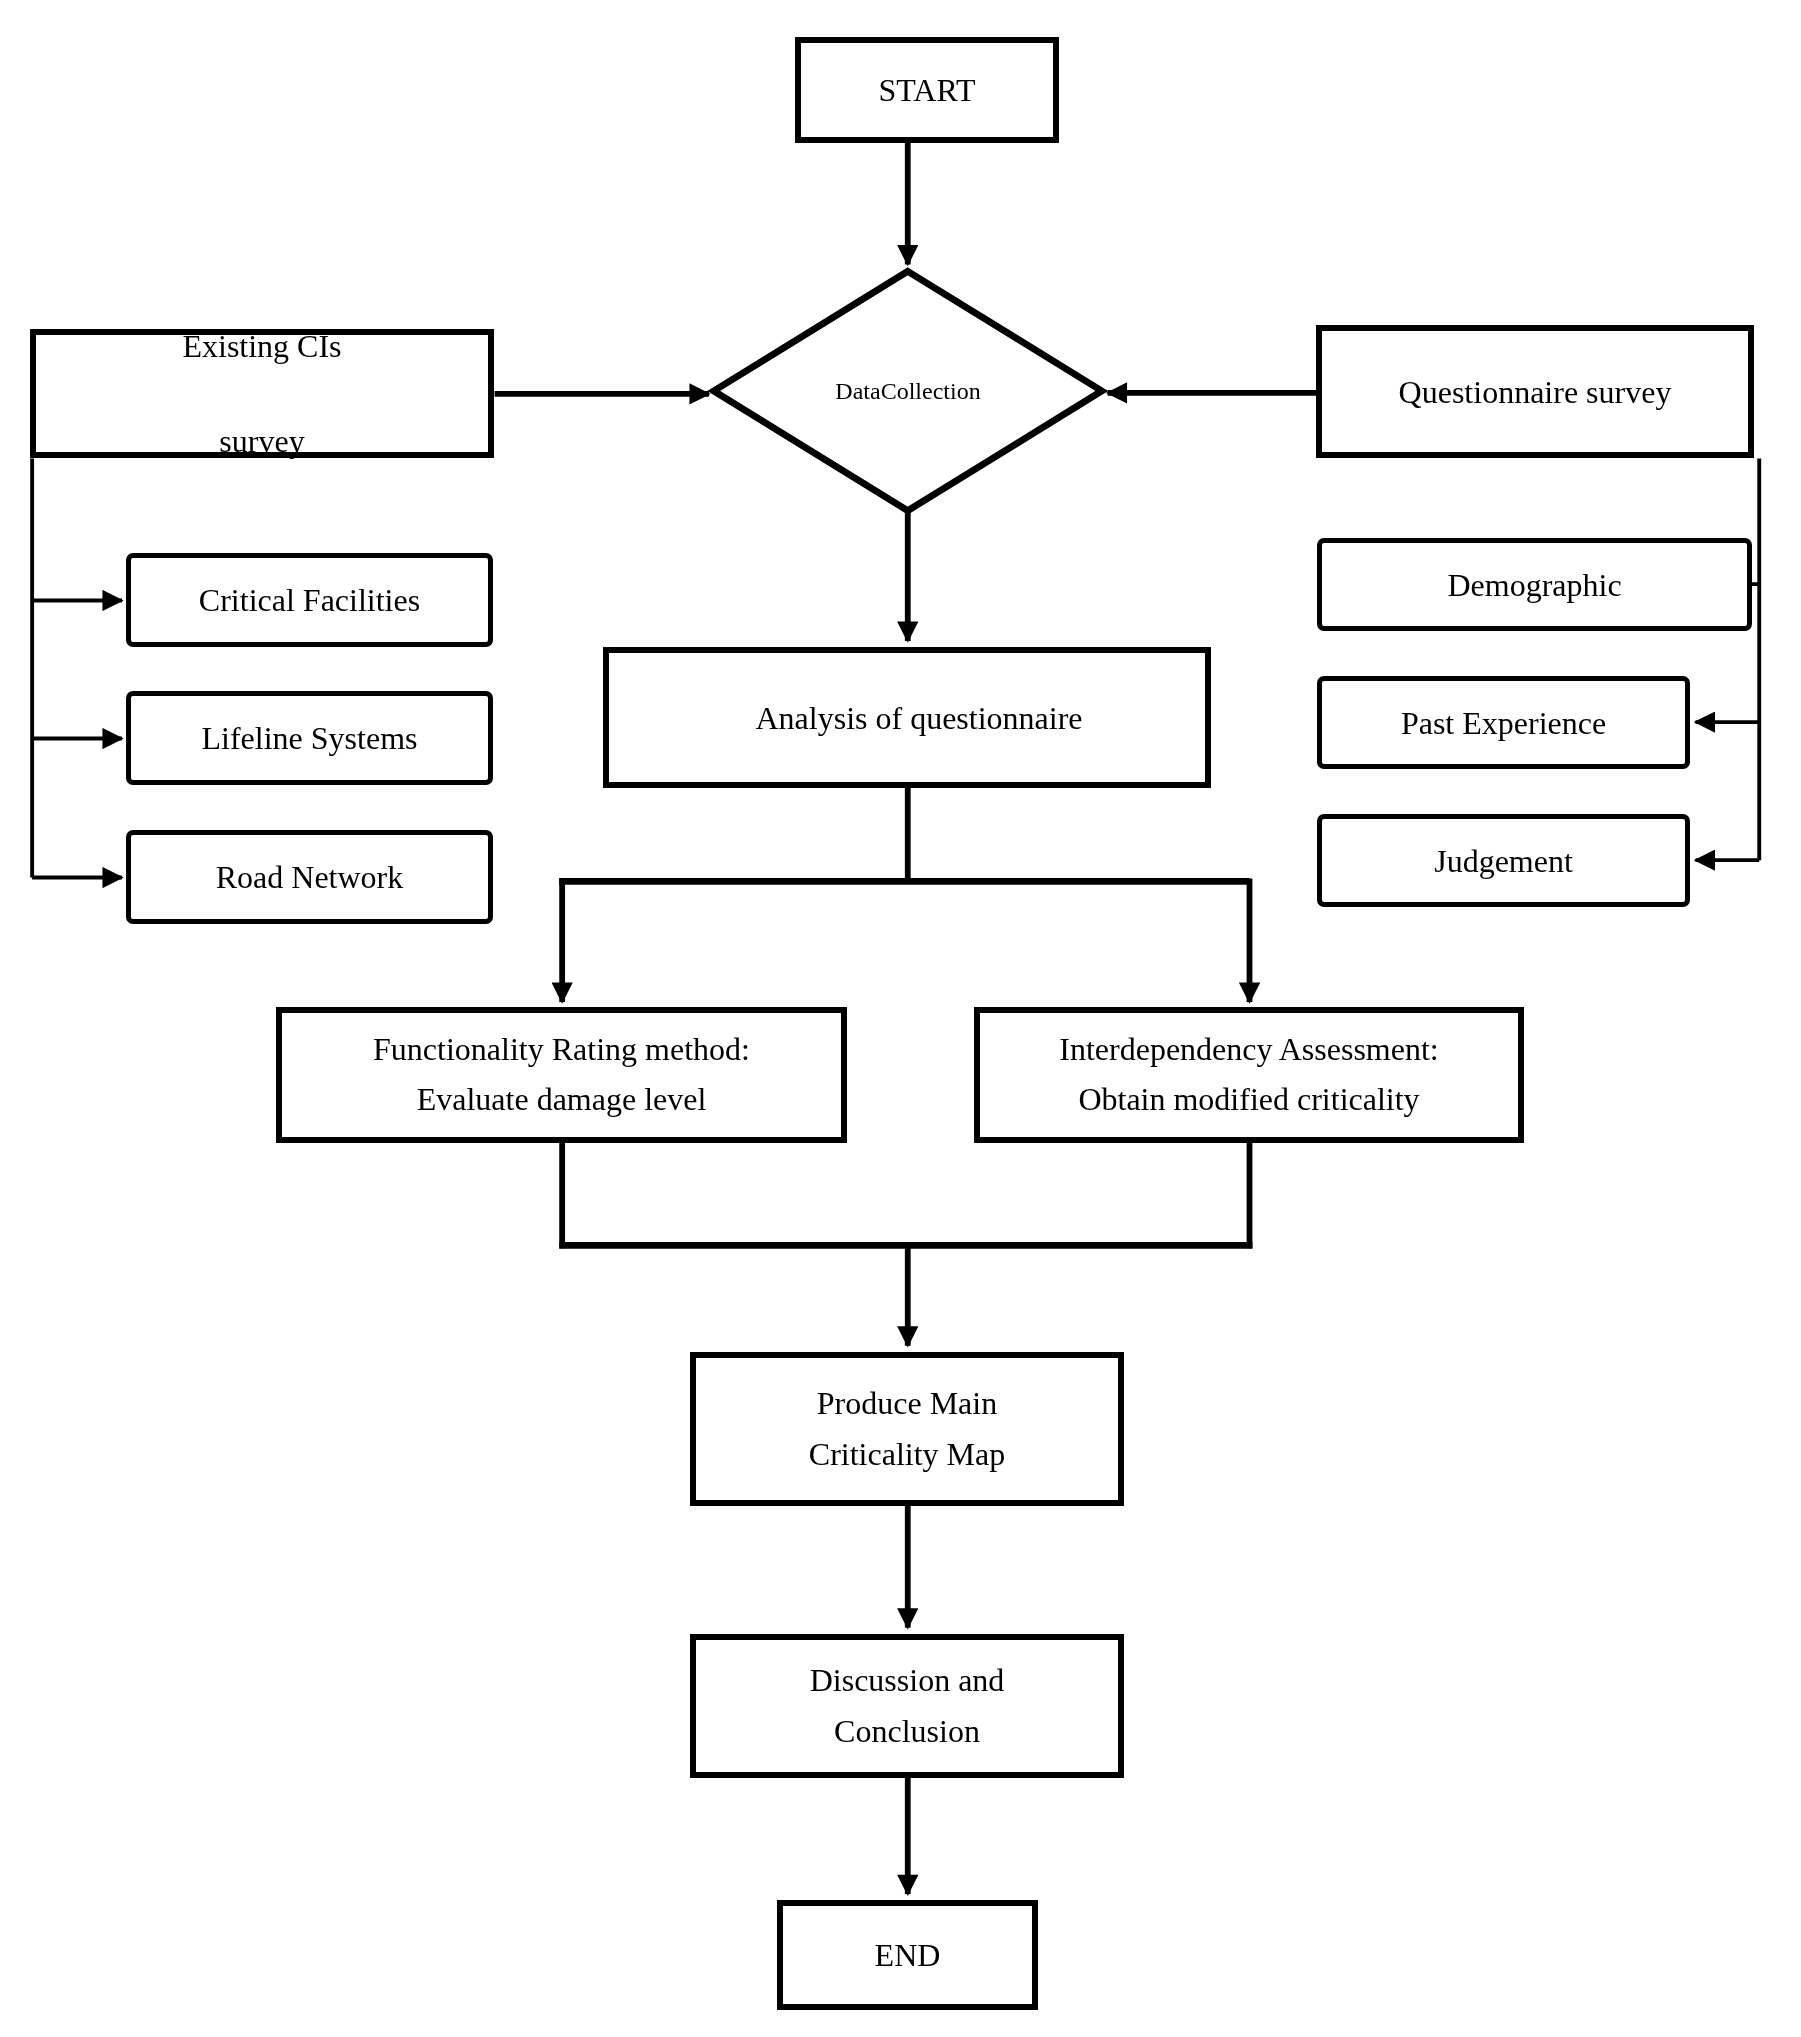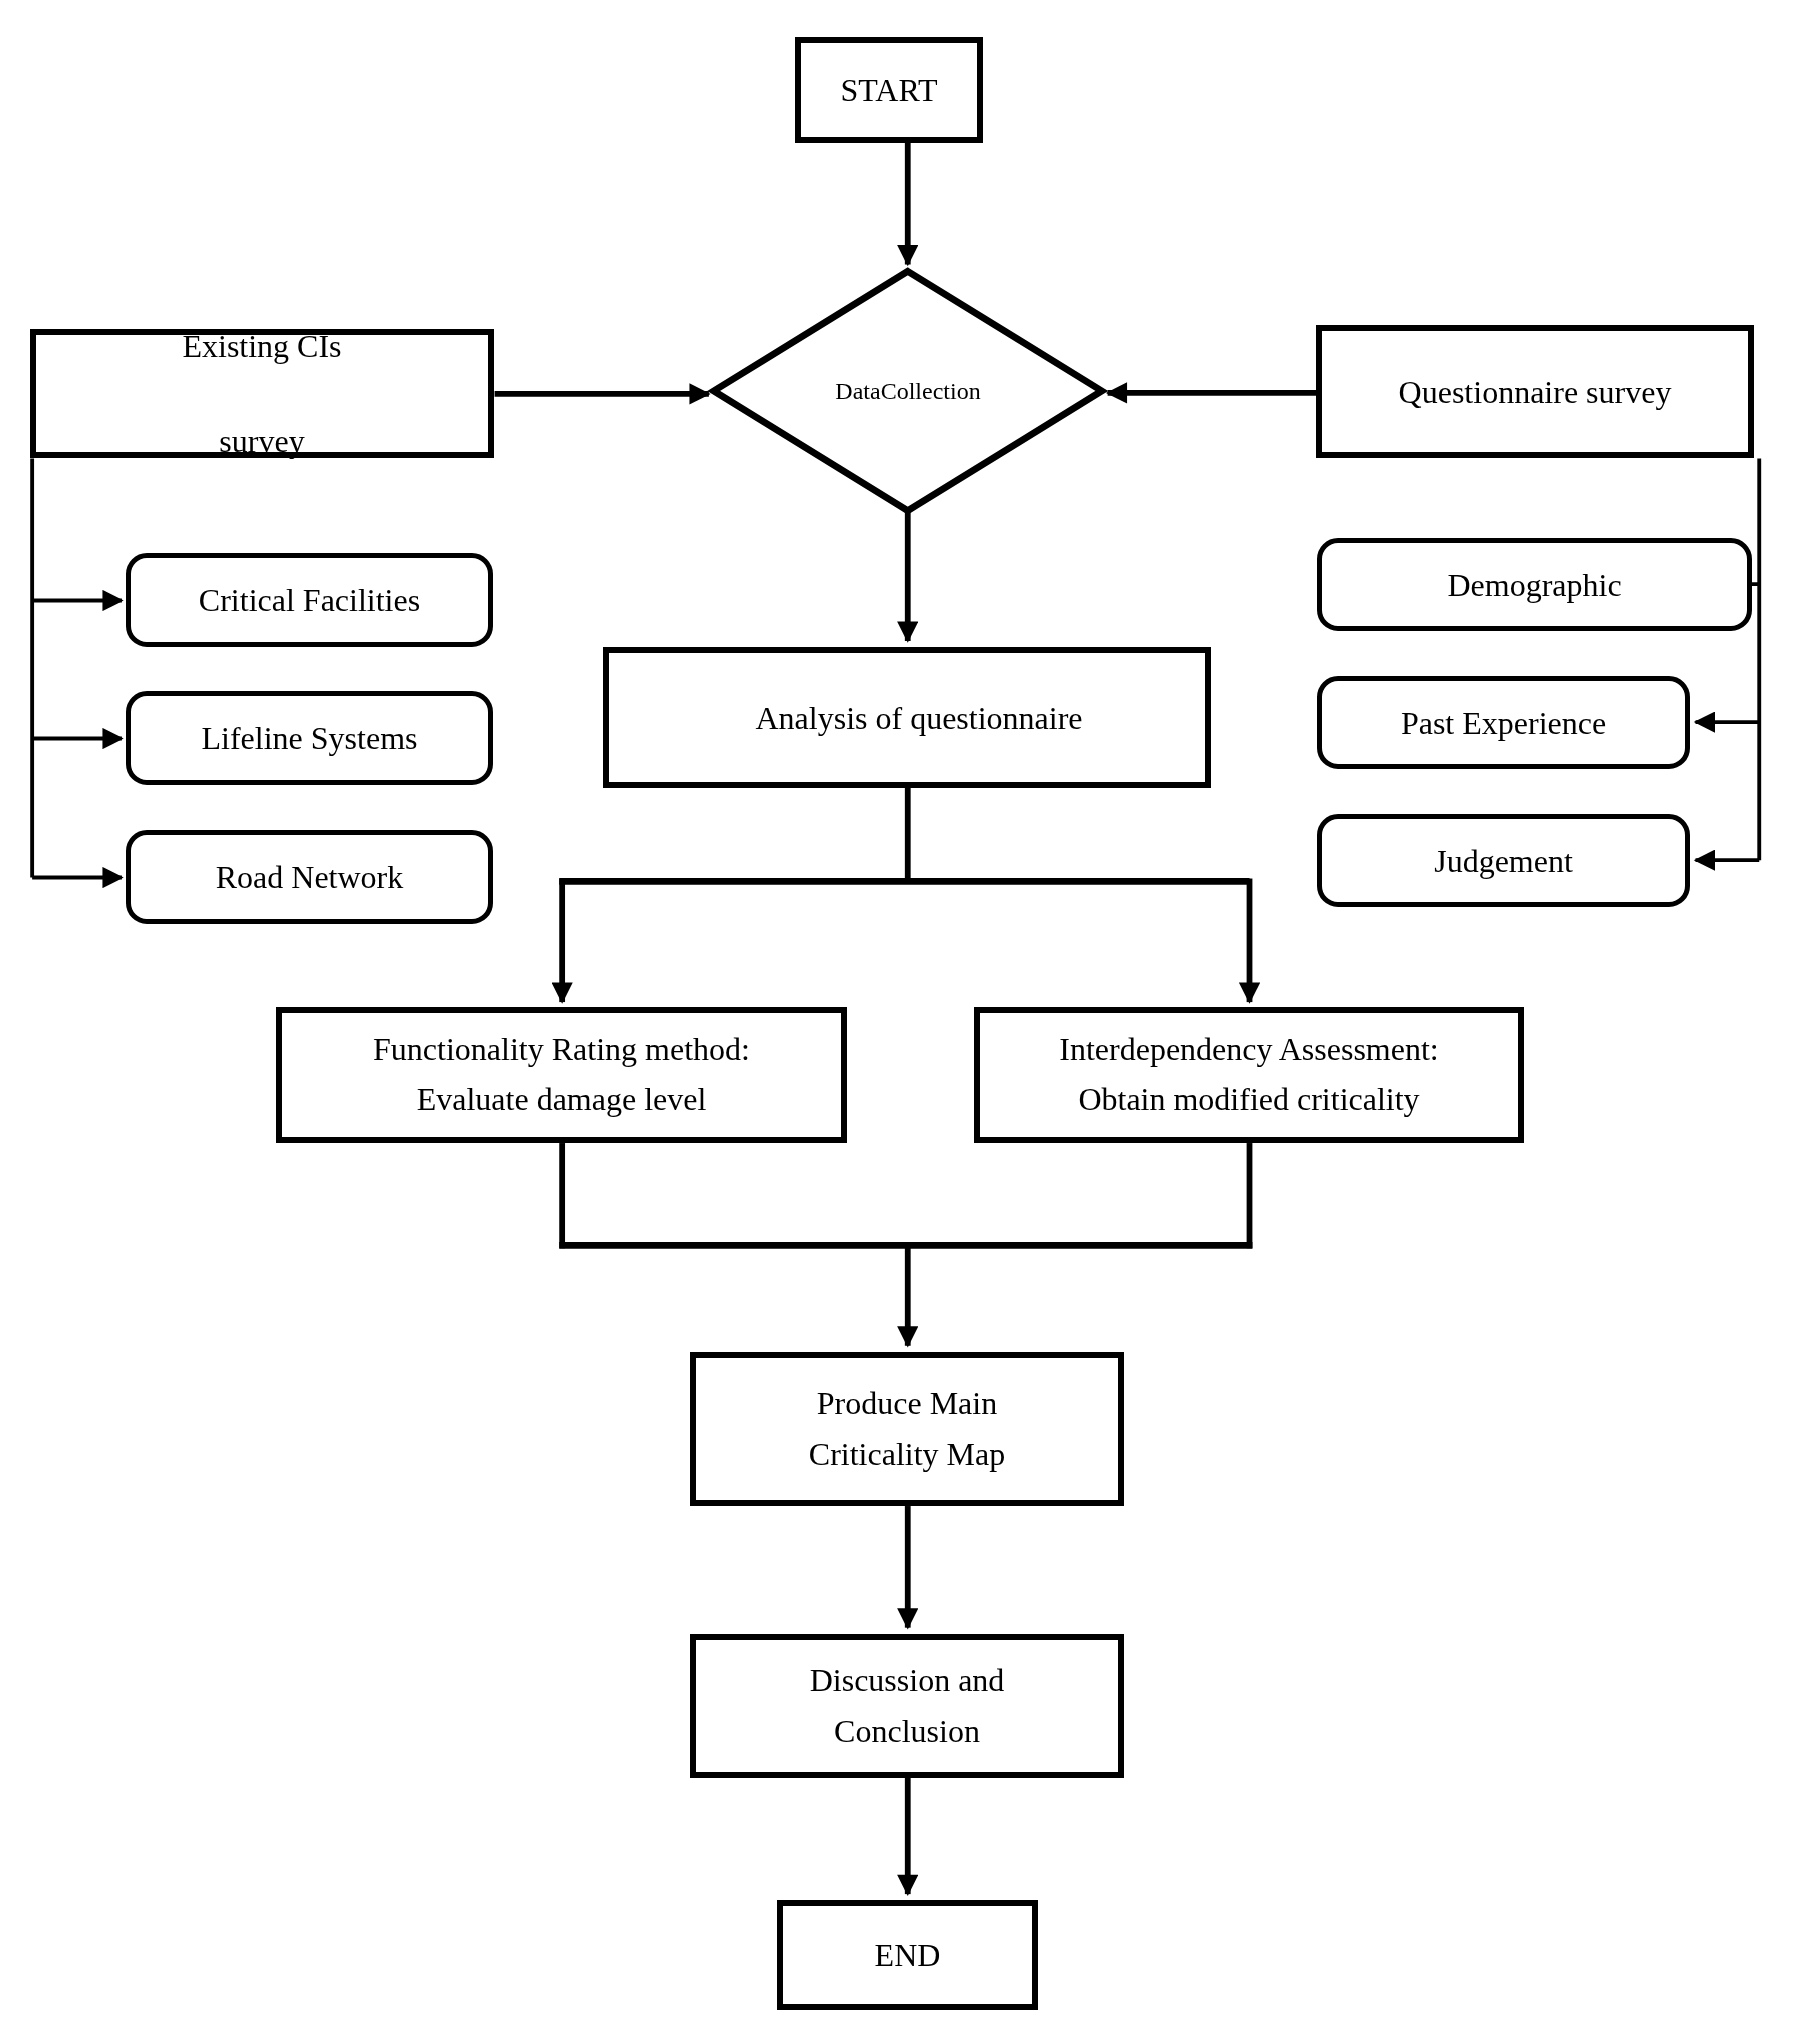--- a/index.html
+++ b/index.html
@@ -30,38 +30,38 @@
     display: flex;
     flex-direction: column;
     align-items: center;
     justify-content: center;
     text-align: center;
     font-size: 32px;
     line-height: 1.5;
   }
   .node.rounded {
     border-width: 5.8px;
-    border-radius: 21px;
+    border-radius: 7px;
   }
   .node .ln {
     display: block;
     white-space: nowrap;
   }
   .diamond-label {
     position: absolute;
     display: flex;
     align-items: center;
     justify-content: center;
     text-align: center;
     font-size: 24px;
     line-height: 1.45;
     background: transparent;
   }
   
-  .n-start          { left: 795px;  top: 37px;   width: 188px; height: 106px; }
+  .n-start          { left: 795px;  top: 37px;   width: 264px; height: 106px; }
   .n-analysis       { left: 603px;  top: 647px;  width: 608px; height: 141px; padding-left: 24px; }
   .n-produce        { left: 690px;  top: 1352px; width: 434px; height: 154px; line-height: 1.6; }
   .n-discussion     { left: 690px;  top: 1634px; width: 434px; height: 144px; line-height: 1.6; }
   .n-end            { left: 777px;  top: 1900px; width: 261px; height: 110px; }
   .lbl-data-collection { left: 763px; top: 319px; width: 290px; height: 145px; }
   
   .n-existing       { left: 30px;   top: 329px;  width: 464px; height: 129px; line-height: 1.45; gap: 48px; }
   .n-critical       { left: 126px;  top: 553px;  width: 367px; height: 94px; }
   .n-lifeline       { left: 126px;  top: 691px;  width: 367px; height: 94px; }
   .n-road           { left: 126px;  top: 830px;  width: 367px; height: 94px; }

